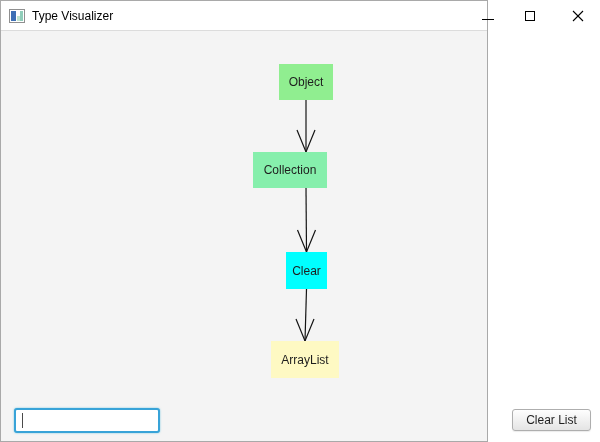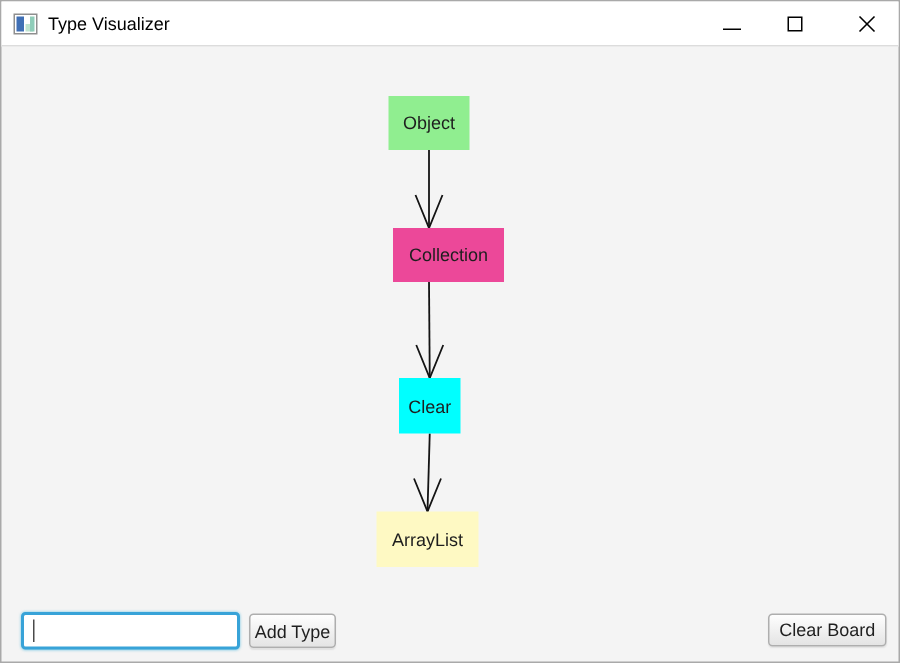--- a/index.html
+++ b/index.html
@@ -1,20 +1,20 @@
 <!DOCTYPE html>
 <html><head>
 <meta charset="utf-8">
 <style>
   * { margin:0; padding:0; box-sizing:border-box; }
   html,body { width:600px; height:442px; overflow:hidden; }
   body { font-family:"Liberation Sans","DejaVu Sans",sans-serif; }
 
   .window {
-    position:relative; width:600px; height:442px;
+    position:relative; width:488px; height:442px;
     background:#f4f4f4; border:1px solid #a9a9a9;
   }
 
   
   .titlebar {
     position:absolute; top:0; left:0; right:0; height:30px;
     background:#ffffff; border-bottom:1px solid #dcdcdc; z-index:5;
   }
   .app-icon {
     position:absolute; left:8px; top:8px; width:16px; height:14px;
@@ -31,21 +31,21 @@
     position:absolute; top:2px; width:30px; height:26px;
     display:flex; align-items:center; justify-content:center; cursor:default;
   }
   .win-btn.min   { left:472px; }
   .win-btn.max   { left:514px; }
   .win-btn.close { left:562px; }
   .glyph-min { width:12px; height:0; border-top:1px solid #000; margin-top:6px; }
   .glyph-max { width:10px; height:10px; border:1px solid #000; background:transparent; }
 
   
-  .canvas { position:absolute; inset:0; z-index:1; }
+  .canvas { position:absolute; inset:0; z-index:1;margin-left:20px; }
   .edges-svg { position:absolute; left:0; top:0; pointer-events:none; }
   .node {
     position:absolute; display:flex; align-items:center; justify-content:center;
     font-size:12px; color:#1e1e1e; cursor:default;
   }
 
   
   .type-field {
     position:absolute; left:13px; top:407px; width:146px; height:25px;
     background:#ffffff; border:2px solid #38a3d8; border-radius:3px;
@@ -105,25 +105,24 @@
         <g>
           <line x1="285" y1="187" x2="285.5" y2="251" stroke="#141414" stroke-width="1.2"></line>
           <path d="M 276.5 229 L 285.5 251 L 294.5 229" fill="none" stroke="#141414" stroke-width="1.2"></path>
         </g>
         <g>
           <line x1="285.5" y1="288" x2="284" y2="340" stroke="#141414" stroke-width="1.2"></line>
           <path d="M 275 318 L 284 340 L 293 318" fill="none" stroke="#141414" stroke-width="1.2"></path>
         </g>
       </svg>
   <div class="node" style="left: 258px; top: 63px; width: 54px; height: 36px; background: rgb(144, 238, 144);">Object</div>
-      <div class="node" style="left: 261px; top: 151px; width: 74px; height: 36px; background: #ec4899;">Collection</div>
+      <div class="node" style="left: 232px; top: 151px; width: 74px; height: 36px; background: #86efac;">Collection</div>
       <div class="node" style="left: 265px; top: 251px; width: 41px; height: 37px; background: rgb(0, 255, 255);">Clear</div>
       <div class="node" style="left: 250px; top: 340px; width: 68px; height: 37px; background: #fef9c3;">ArrayList</div>
     </div>
 
   <div class="type-field">
     <input type="text" placeholder="" style="">
     <div class="caret"></div>
   </div>
-  <div class="btn btn-add">Add Type</div>
-  <div class="btn btn-clear">Clear Board</div>
+  <div class="btn btn-clear">Clear List</div>
 
 </div>
 
 </body></html>

